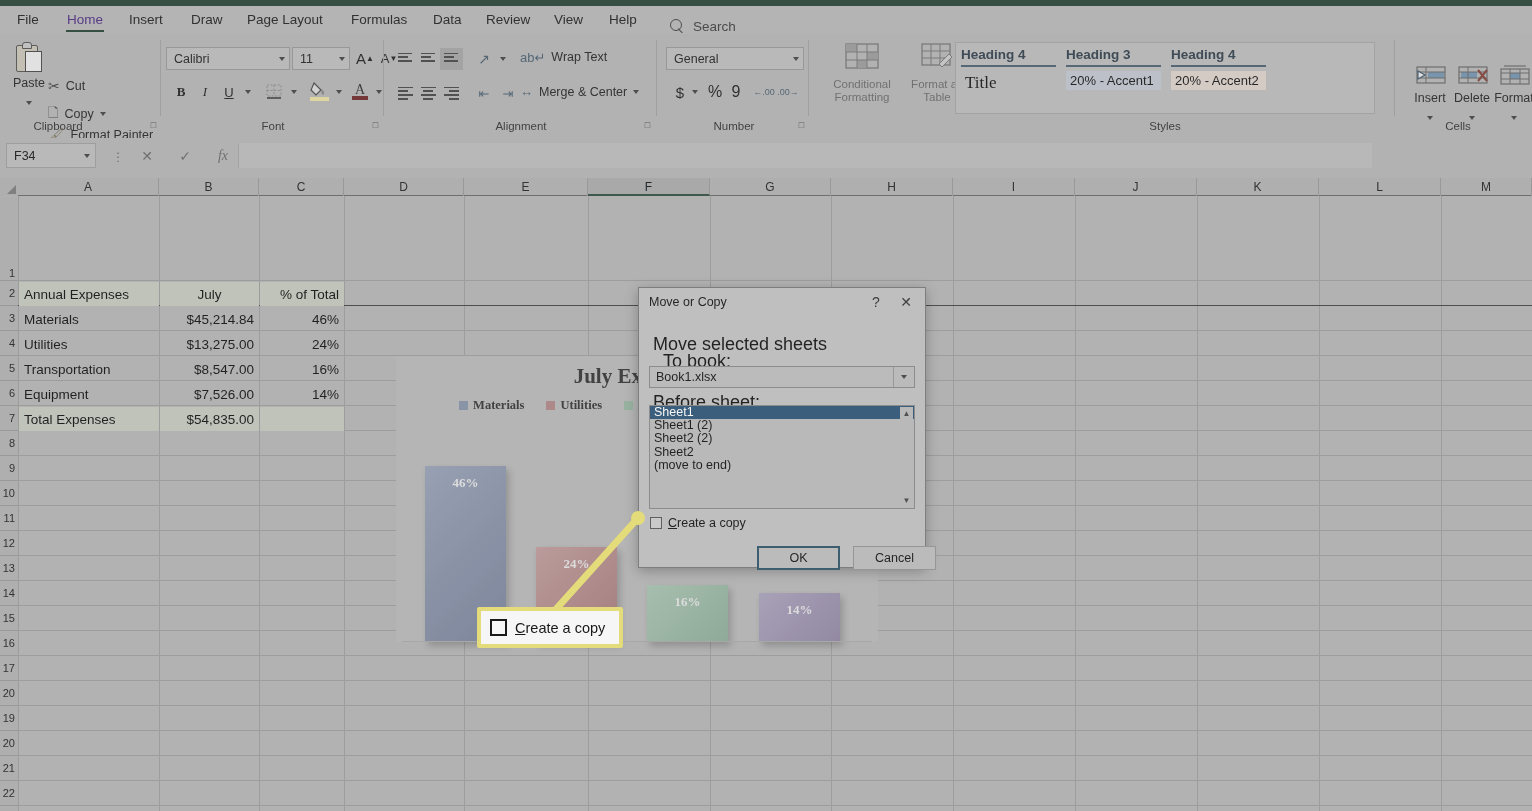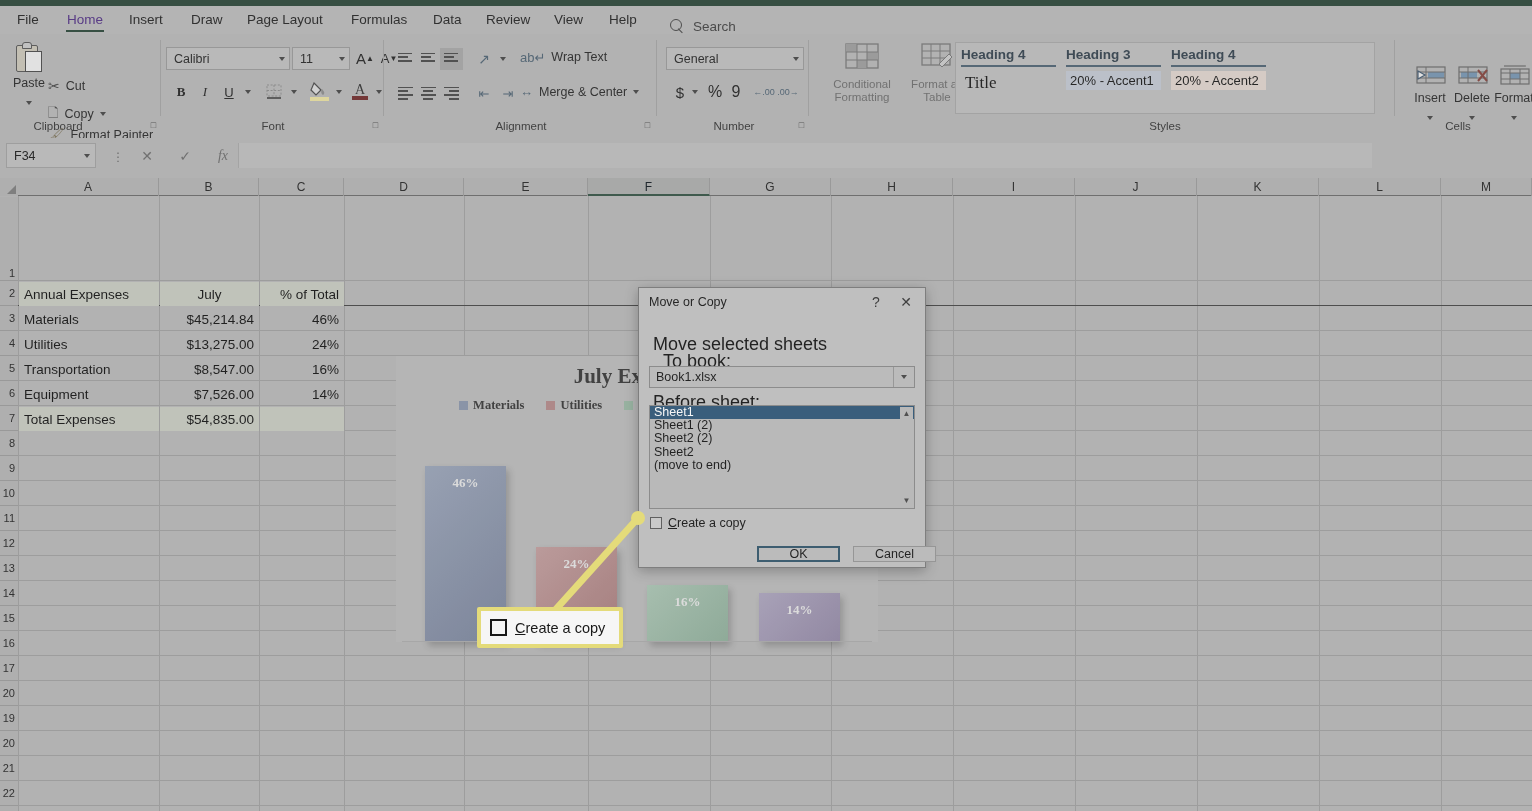--- a/index.html
+++ b/index.html
@@ -295,21 +295,21 @@
   }
   .dlg-check {
     position: absolute; left: 11px; display: flex; align-items: center; gap: 6px;
     font-size: 12.5px; color: #1b1b1b;
   }
   .cbox {
     width: 12px; height: 12px; border: 1.3px solid #5e5e5e; background: #cfcfcf;
     display: inline-block;
   }
   .dlg-btn {
-    position: absolute; height: 16px; width: 83px;
+    position: absolute; height: 24px; width: 83px;
     background: #c0c0c0; border: 1px solid #989898;
     display: flex; align-items: center; justify-content: center;
     font-size: 12.5px; color: #1b1b1b;
   }
   .dlg-btn.primary { border: 2px solid #15628f; }
 
   
   .callout {
     position: absolute; left: 477px; top: 607px; width: 146px; height: 41px;
     background: #ffffff; border: 4px solid #ffe800;

